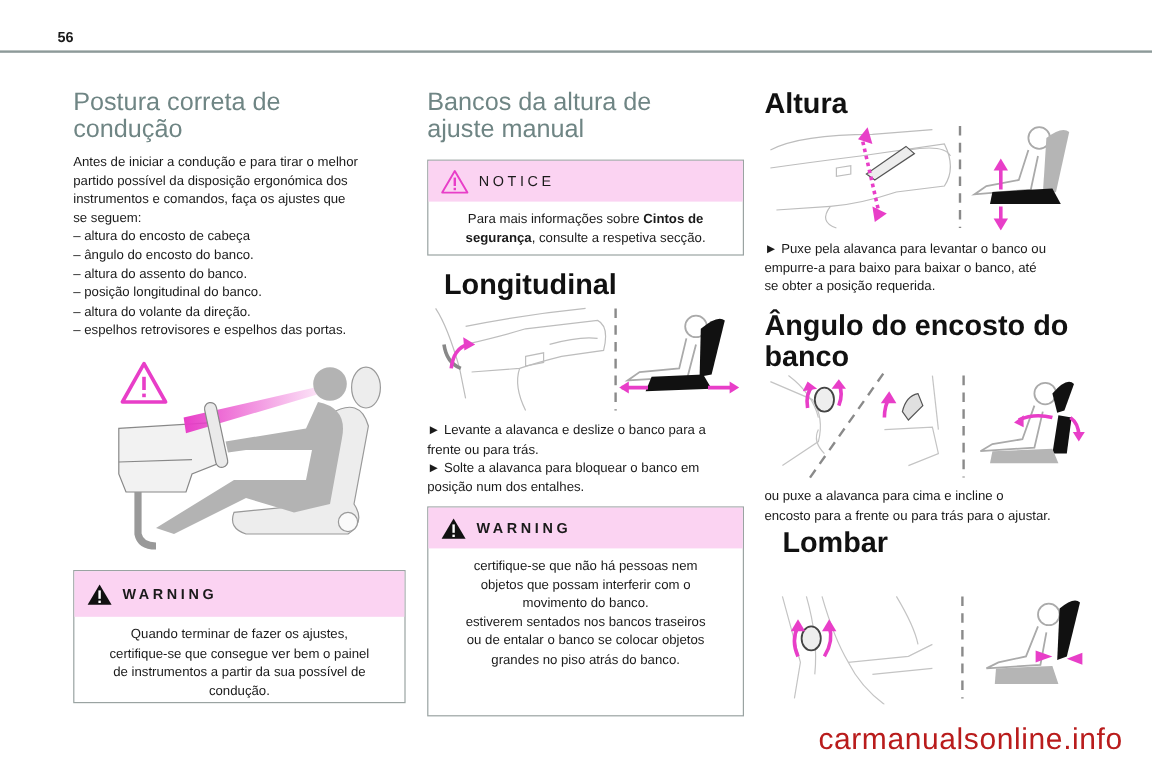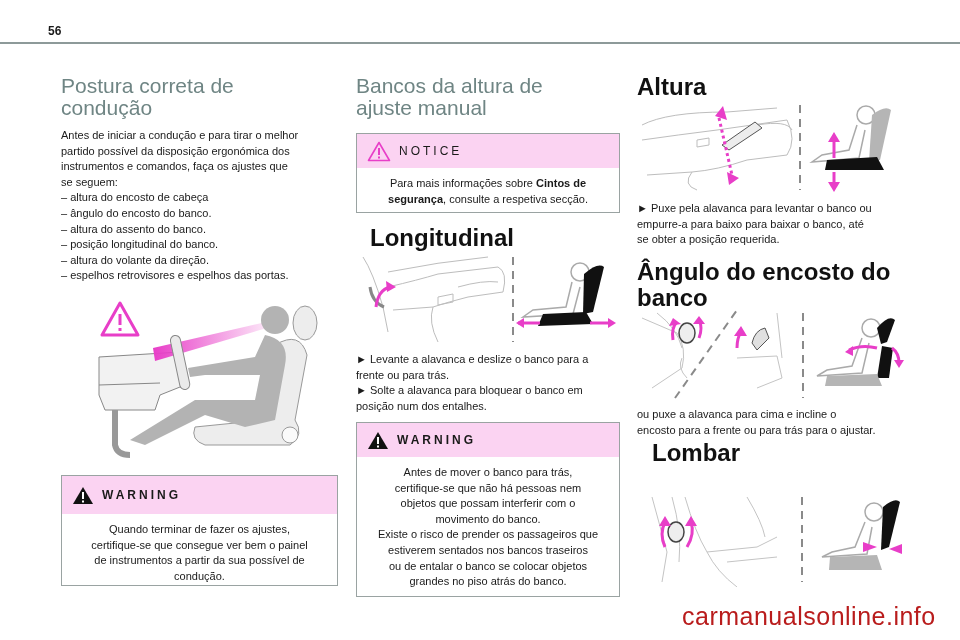--- a/index.html
+++ b/index.html
@@ -149,25 +149,23 @@
 <div class="box" style="left:356px;top:422px;width:264px;height:175px;">
   <div class="hdr" style="height:34px;">
     <svg width="22" height="19" viewBox="0 0 22 19">
       <polygon points="11,1 21,18 1,18" fill="#111"></polygon>
       <rect x="10" y="6" width="2" height="7" fill="#fff"></rect>
       <rect x="10" y="14.5" width="2" height="2" fill="#fff"></rect>
     </svg>
     <span class="ttl bold">WARNING</span>
   </div>
   <div class="body">
-    <span class="line">Antes de mover o banco para trás,</span>
     <span class="line">certifique-se que não há pessoas nem</span>
     <span class="line">objetos que possam interferir com o</span>
     <span class="line">movimento do banco.</span>
-    <span class="line">Existe o risco de prender os passageiros que</span>
     <span class="line">estiverem sentados nos bancos traseiros</span>
     <span class="line">ou de entalar o banco se colocar objetos</span>
     <span class="line">grandes no piso atrás do banco.</span>
   </div>
 </div>
 
 <div class="h2" style="left:637px;top:76px;">Altura</div>
 
 <svg class="illus" style="left:637px;top:100px;" width="270" height="92" viewBox="0 0 270 92">
   <g fill="none" stroke="#bdbdbd" stroke-width="1">

